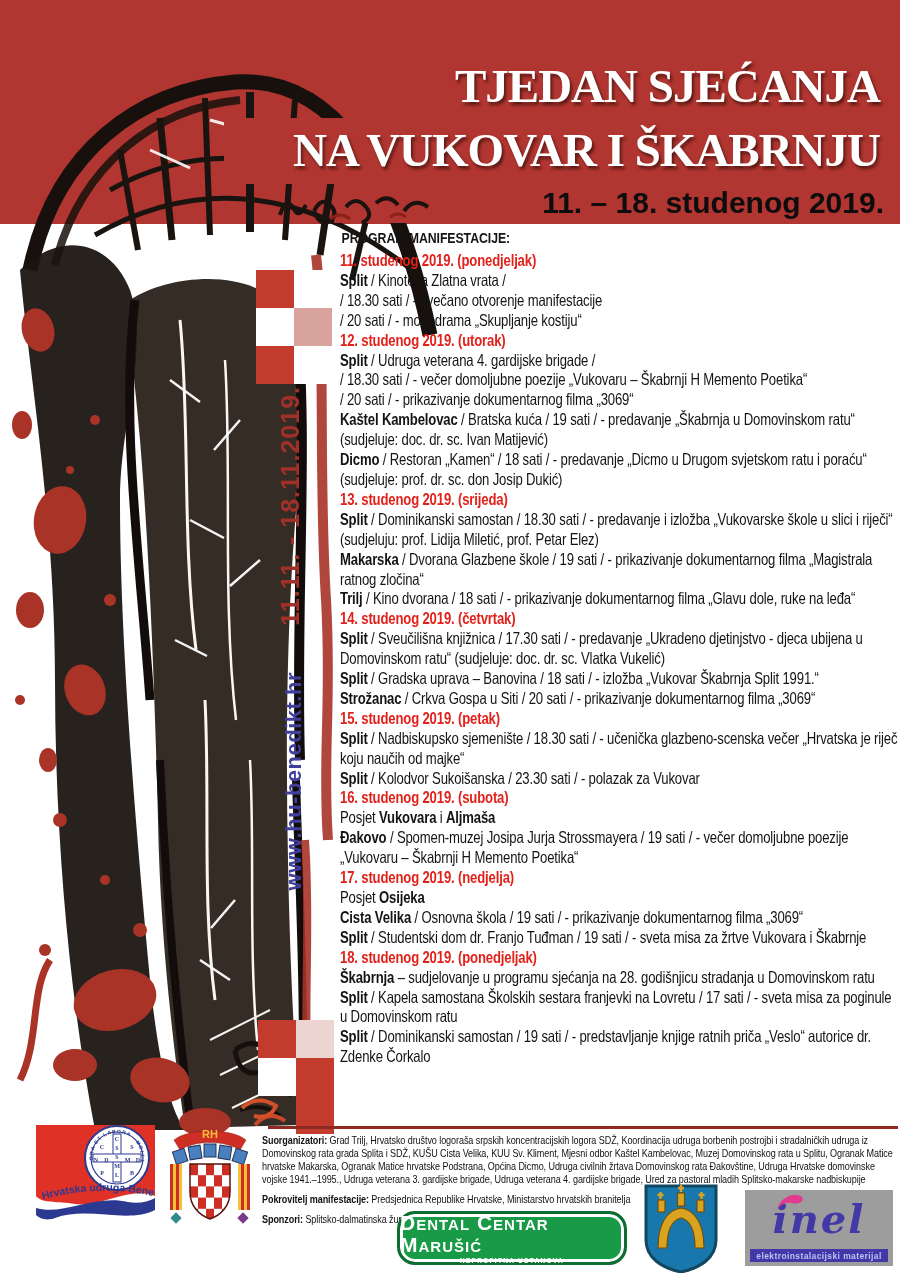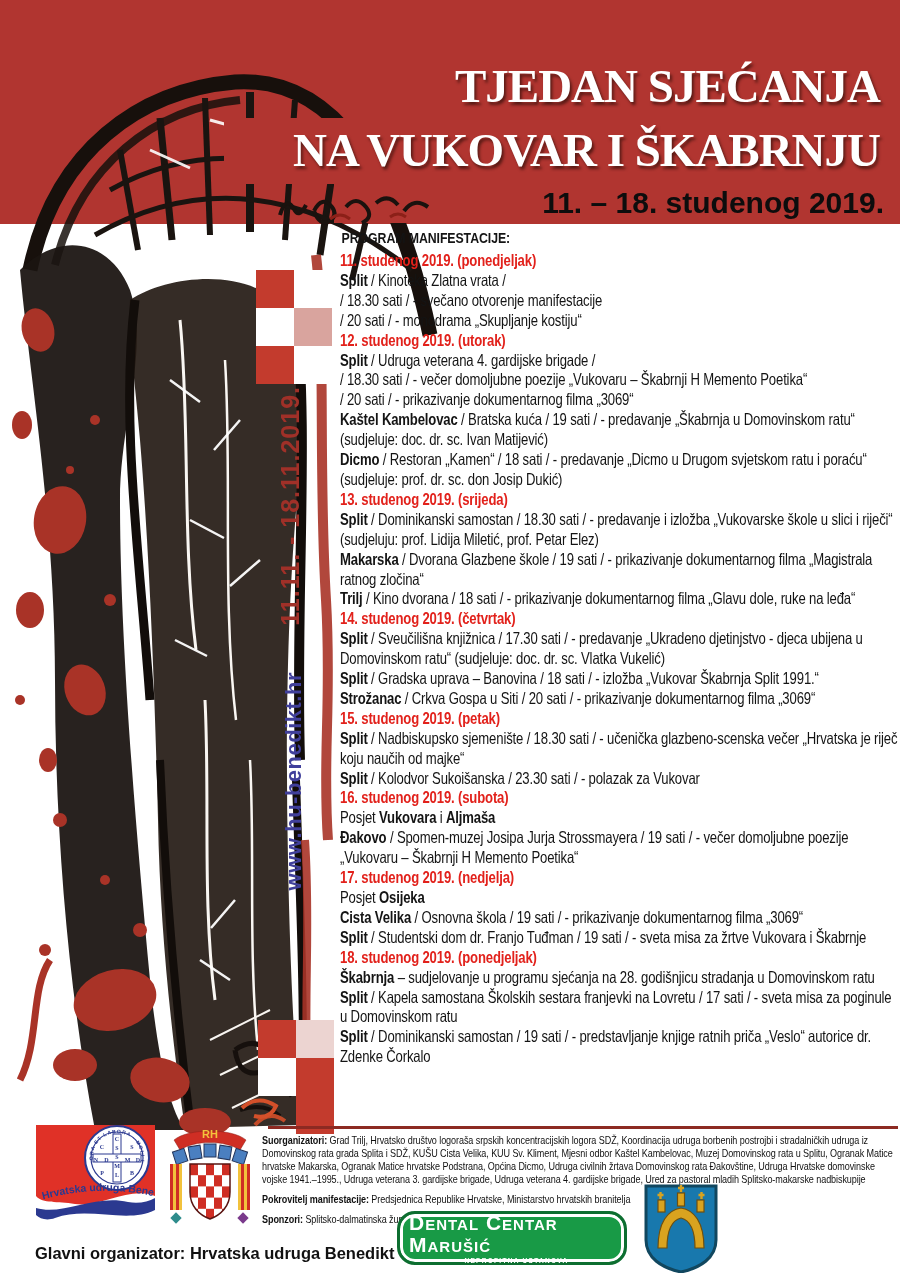--- a/index.html
+++ b/index.html
@@ -42,21 +42,21 @@
   .credit{margin-bottom:7px;}
   .credit b{font-weight:bold;}
   .organizer{position:absolute;left:35px;top:1244px;font-size:16.5px;font-weight:bold;color:#111;z-index:4;}
   .logo{position:absolute;z-index:4;}
   .benedikt-logo{left:33px;top:1122px;}
   .rh-logo{left:166px;top:1122px;}
   .medal-ch{font-size:6px;font-weight:bold;fill:#2b3990;text-anchor:middle;font-family:"Liberation Serif",serif;}
   
   .dental{left:397px;top:1211px;width:230px;height:54px;background:#189a46;border:3px solid #0d6e30;
           box-shadow:inset 0 0 0 3px #fff;border-radius:18px;display:flex;flex-direction:column;
-          align-items:center;justify-content:center;color:#fff;box-sizing:border-box;padding-left:9px;}
+          align-items:center;justify-content:center;color:#fff;box-sizing:border-box;}
   .dental-name{font-variant:small-caps;font-weight:bold;font-size:21px;letter-spacing:1px;line-height:22px;
                font-family:"Liberation Sans",sans-serif;}
   .dental-sub{display:flex;align-items:center;gap:5px;font-size:6.5px;font-weight:bold;letter-spacing:1.3px;margin-top:1px;}
   .dental-sub::before,.dental-sub::after{content:"";display:block;width:26px;height:1px;background:#fff;}
   
   .vukovar-logo{left:640px;top:1182px;}
   
   .inel{left:745px;top:1190px;width:148px;height:76px;background:#9d9d9d;}
   .inel-word{position:absolute;left:0;right:0;top:9px;text-align:center;
              font-family:"DejaVu Serif",serif;font-style:italic;font-weight:bold;font-size:40px;
@@ -204,21 +204,20 @@
         <div class="pline"><b>Split</b><span> / Dominikanski samostan / 19 sati / - predstavljanje knjige ratnih priča „Veslo“ autorice dr. Zdenke Čorkalo</span></div>
       </div>
   </div>
 
   <div class="redrule"></div>
   <div class="credits">
       <div class="credit"><b>Suorganizatori: </b>Grad Trilj, Hrvatsko društvo logoraša srpskih koncentracijskih logora SDŽ, Koordinacija udruga borbenih postrojbi i stradalničkih udruga iz Domovinskog rata grada Splita i SDŽ, KUŠU Cista Velika, KUU Sv. Kliment, Mjesni odbor Kaštel Kambelovac, Muzej Domovinskog rata u Splitu, Ogranak Matice hrvatske Makarska, Ogranak Matice hrvatske Podstrana, Općina Dicmo, Udruga civilnih žrtava Domovinskog rata Đakovštine, Udruga Hrvatske domovinske vojske 1941.–1995., Udruga veterana 3. gardijske brigade, Udruga veterana 4. gardijske brigade, Ured za pastoral mladih Splitsko-makarske nadbiskupije</div>
       <div class="credit"><b>Pokrovitelj manifestacije: </b>Predsjednica Republike Hrvatske, Ministarstvo hrvatskih branitelja</div>
       <div class="credit"><b>Sponzori: </b>Splitsko-dalmatinska županija, Dental Centar Marušić, Inel d.o.o.</div>
     </div>
-  <div class="organizer">Glavni organizator: Hrvatska udruga Benedikt</div>
 
   <svg class="logo benedikt-logo" width="125" height="118" viewBox="0 0 125 118">
     <path d="M3 3 H122 V74 C96 64 68 86 42 82 C24 79 10 82 3 74 Z" fill="#e03127"></path>
     <path d="M3 86 C30 94 62 72 95 80 C105 82 115 80 122 76 V88 C95 102 55 84 22 96 C14 99 7 97 3 93 Z" fill="#2b3990"></path>
     <circle cx="84" cy="36" r="32" fill="#fff" stroke="#2b3990" stroke-width="2"></circle>
     <circle cx="84" cy="36" r="26" fill="none" stroke="#2b3990" stroke-width="1.2"></circle>
     <rect x="80" y="12" width="8" height="48" fill="#fff" stroke="#2b3990" stroke-width="1"></rect>
     <rect x="60" y="32" width="48" height="8" fill="#fff" stroke="#2b3990" stroke-width="1"></rect>
     <g>
         <text x="84" y="19" class="medal-ch">C</text>
@@ -306,14 +305,23 @@
       <path d="M18 66 C18 40 28 28 41 26 C54 28 64 40 64 66 L55 66 C55 46 49 38 41 36 C33 38 27 46 27 66 Z"></path>
       <rect x="18" y="18" width="7" height="12"></rect>
       <rect x="37.5" y="11" width="7" height="13"></rect>
       <rect x="57" y="18" width="7" height="12"></rect>
       <path d="M20.5 10 v7 M17.5 13 h6" stroke="#d9a31f" stroke-width="2.4" fill="none"></path>
       <path d="M41 3 v7 M38 6 h6" stroke="#d9a31f" stroke-width="2.4" fill="none"></path>
       <path d="M61.5 10 v7 M58.5 13 h6" stroke="#d9a31f" stroke-width="2.4" fill="none"></path>
     </g>
   </svg>
 
+  <div class="logo inel">
+    <div class="inel-word">inel</div>
+    <svg class="inel-swoosh" width="30" height="22" viewBox="0 0 30 22">
+      <path d="M2 20 C4 6 20 0 27 6 C30 10 24 14 16 12 C10 11 4 14 2 20 Z" fill="#e23a8e"></path>
+    </svg>
+    <div class="inel-bar">
+      <span class="inel-tag">elektroinstalacijski materijal</span>
+    </div>
+  </div>
 
 </div>
 
 </body></html>

